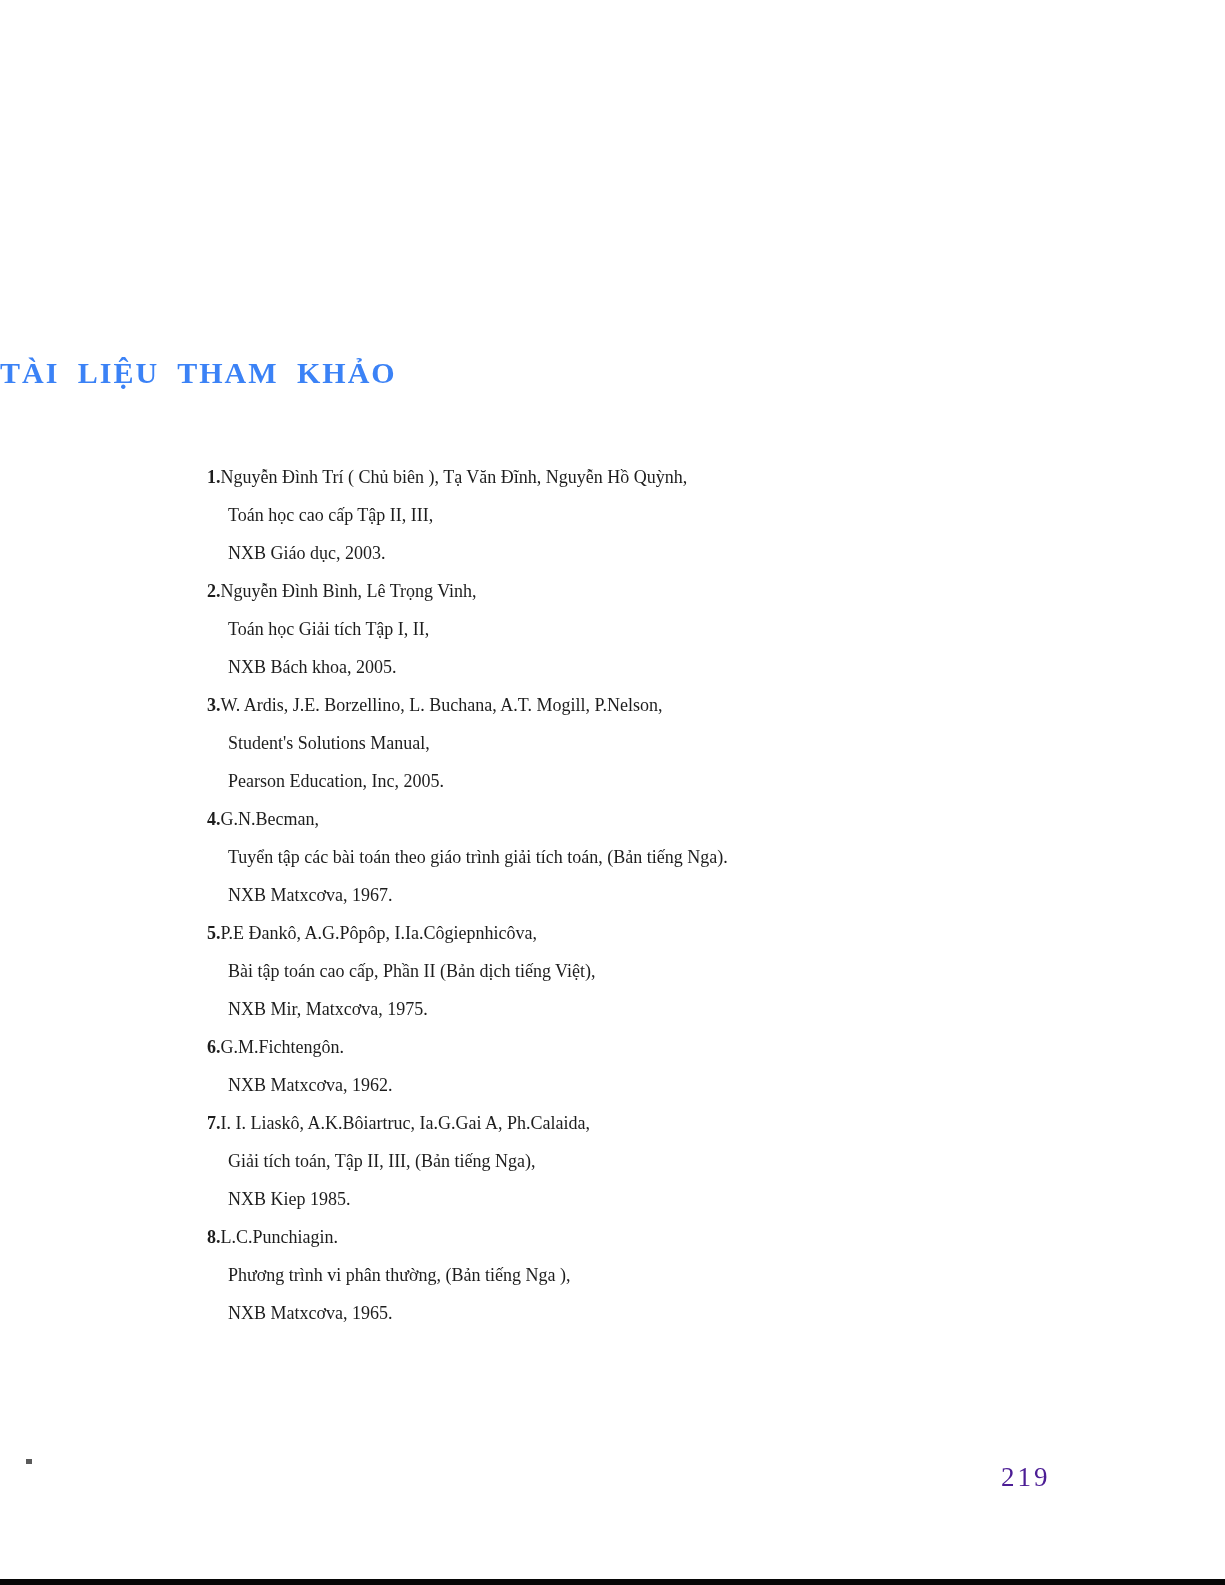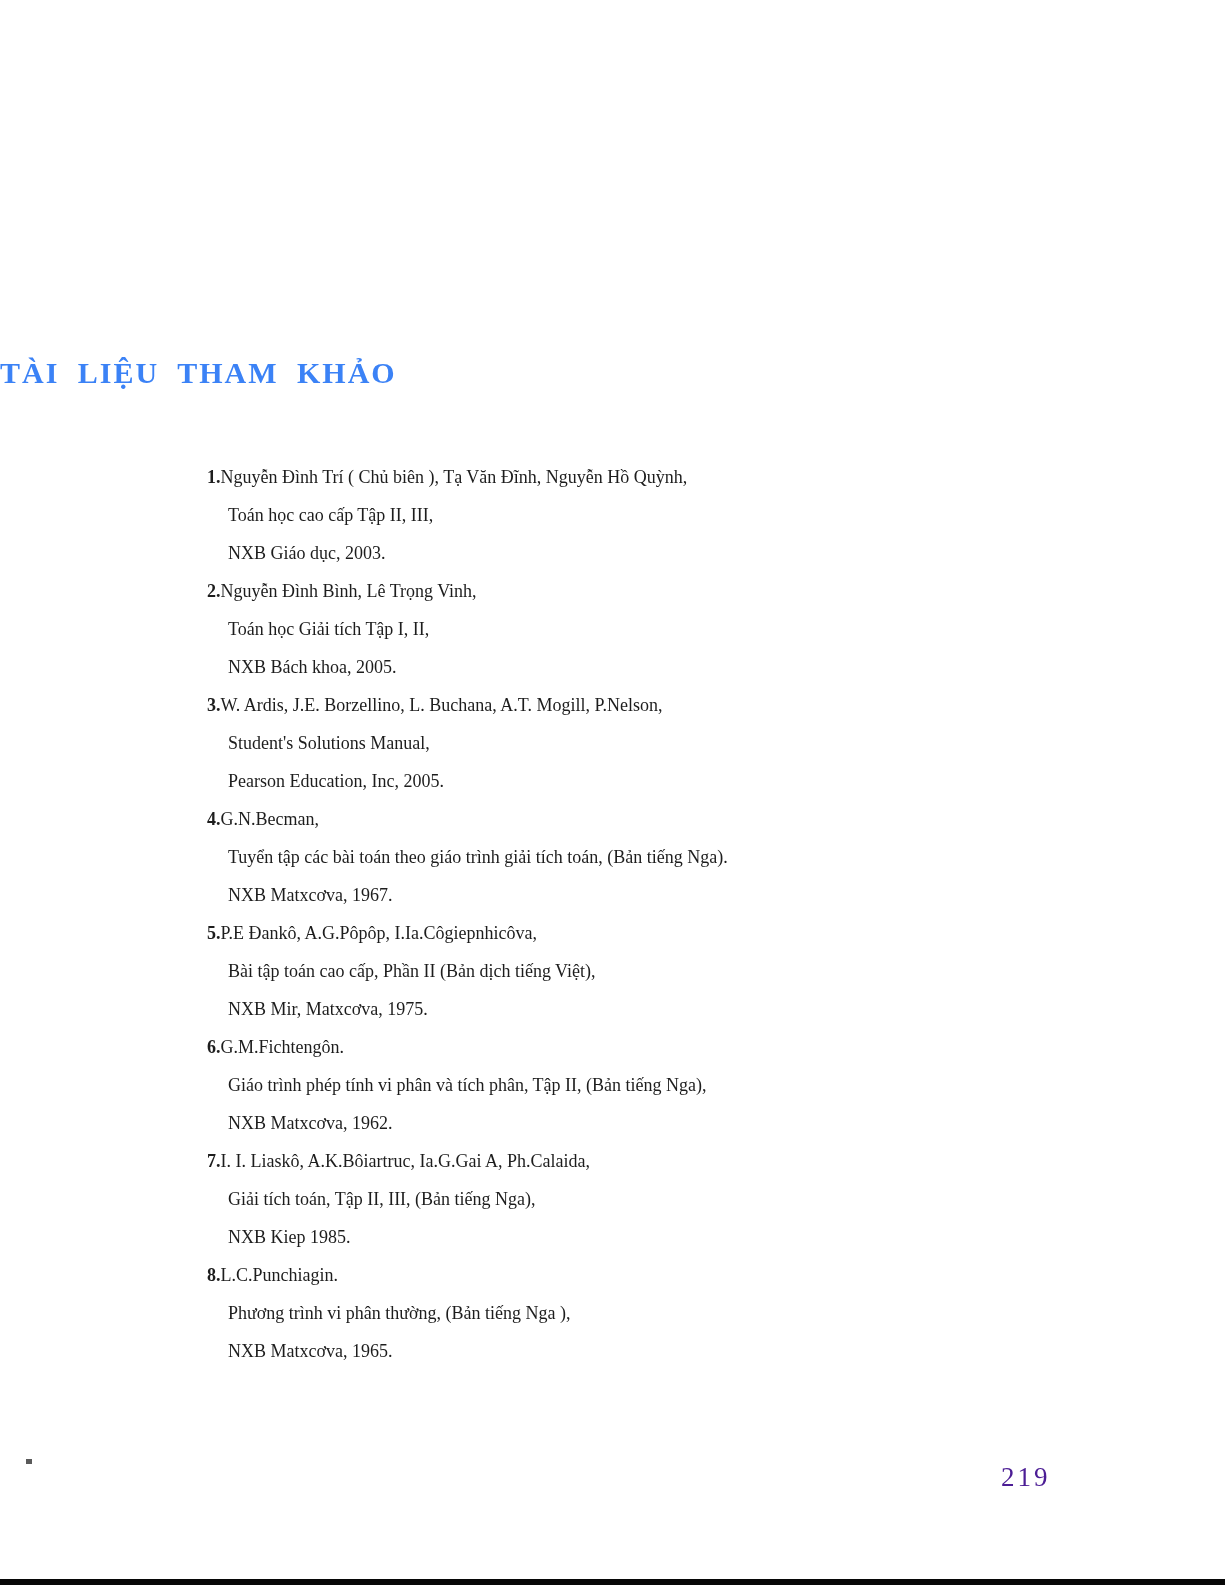--- a/index.html
+++ b/index.html
@@ -112,21 +112,20 @@
     </div>
 
     <div class="ref">
       <p><span class="num">5.</span><span>P.E Đankô, A.G.Pôpôp, I.Ia.Côgiepnhicôva,</span></p>
       <p class="indent"><span class="it">Bài tập toán cao cấp</span><span>, Phần II (Bản dịch tiếng Việt),</span></p>
       <p class="indent">NXB Mir, Matxcơva, 1975.</p>
     </div>
 
     <div class="ref">
       <p><span class="num">6.</span><span>G.M.Fichtengôn.</span></p>
-      <p class="indent"><span class="it">Giáo trình phép tính vi phân và tích phân</span><span>, Tập II, (Bản tiếng Nga),</span></p>
       <p class="indent">NXB Matxcơva, 1962.</p>
     </div>
 
     <div class="ref">
       <p><span class="num">7.</span><span>I. I. Liaskô, A.K.Bôiartruc, Ia.G.Gai A, Ph.Calaida,</span></p>
       <p class="indent"><span class="it">Giải tích toán</span><span>, Tập II, III, (Bản tiếng Nga),</span></p>
       <p class="indent">NXB Kiep 1985.</p>
     </div>
 
     <div class="ref">

